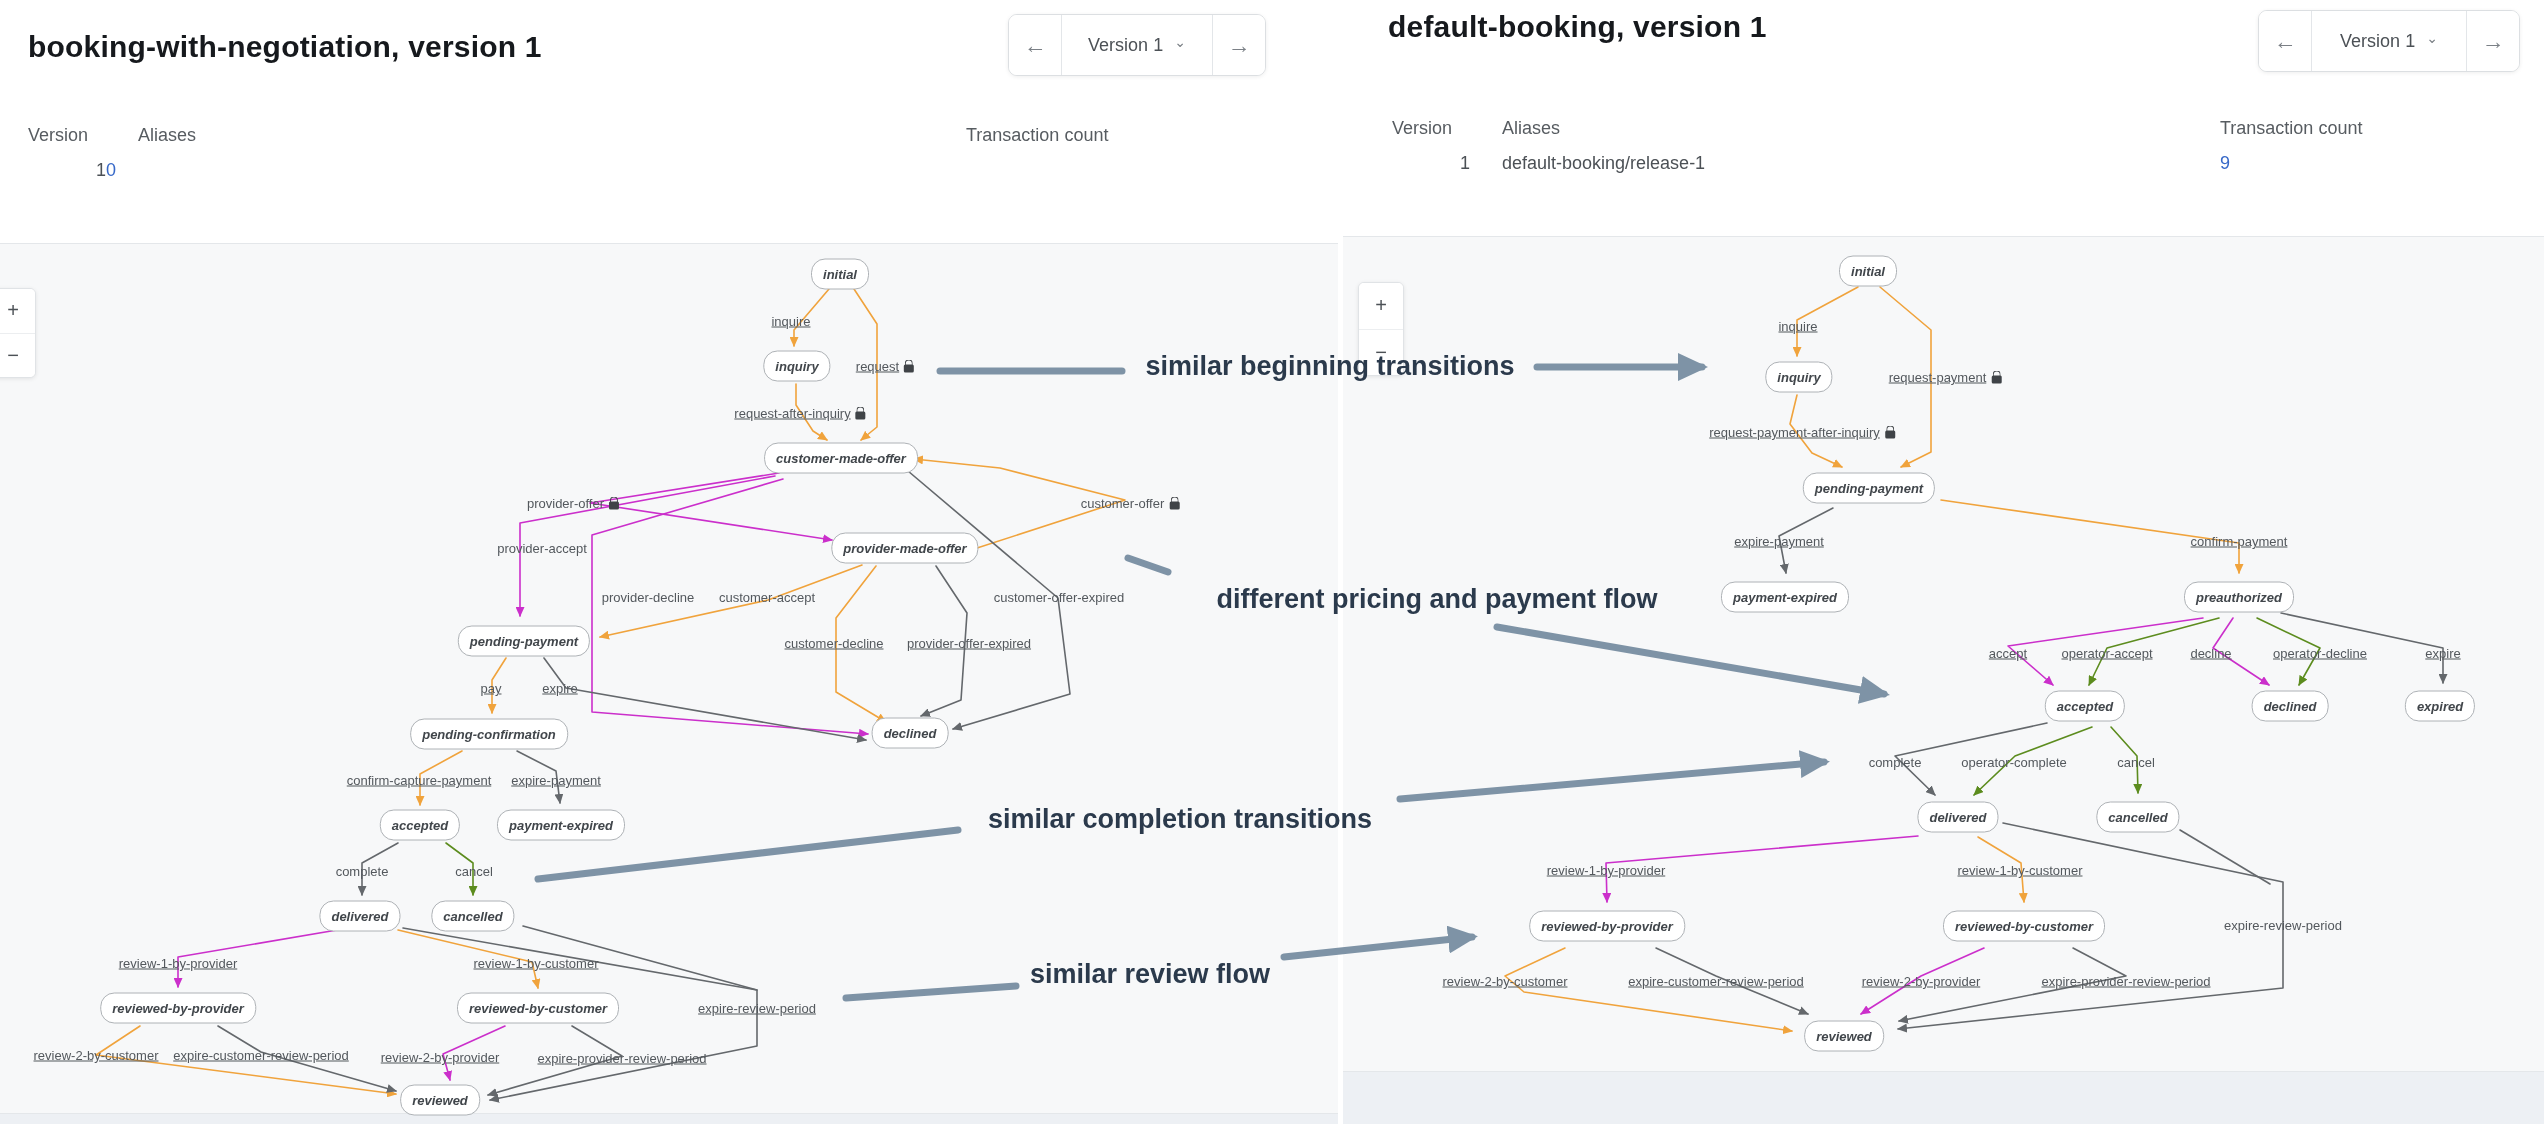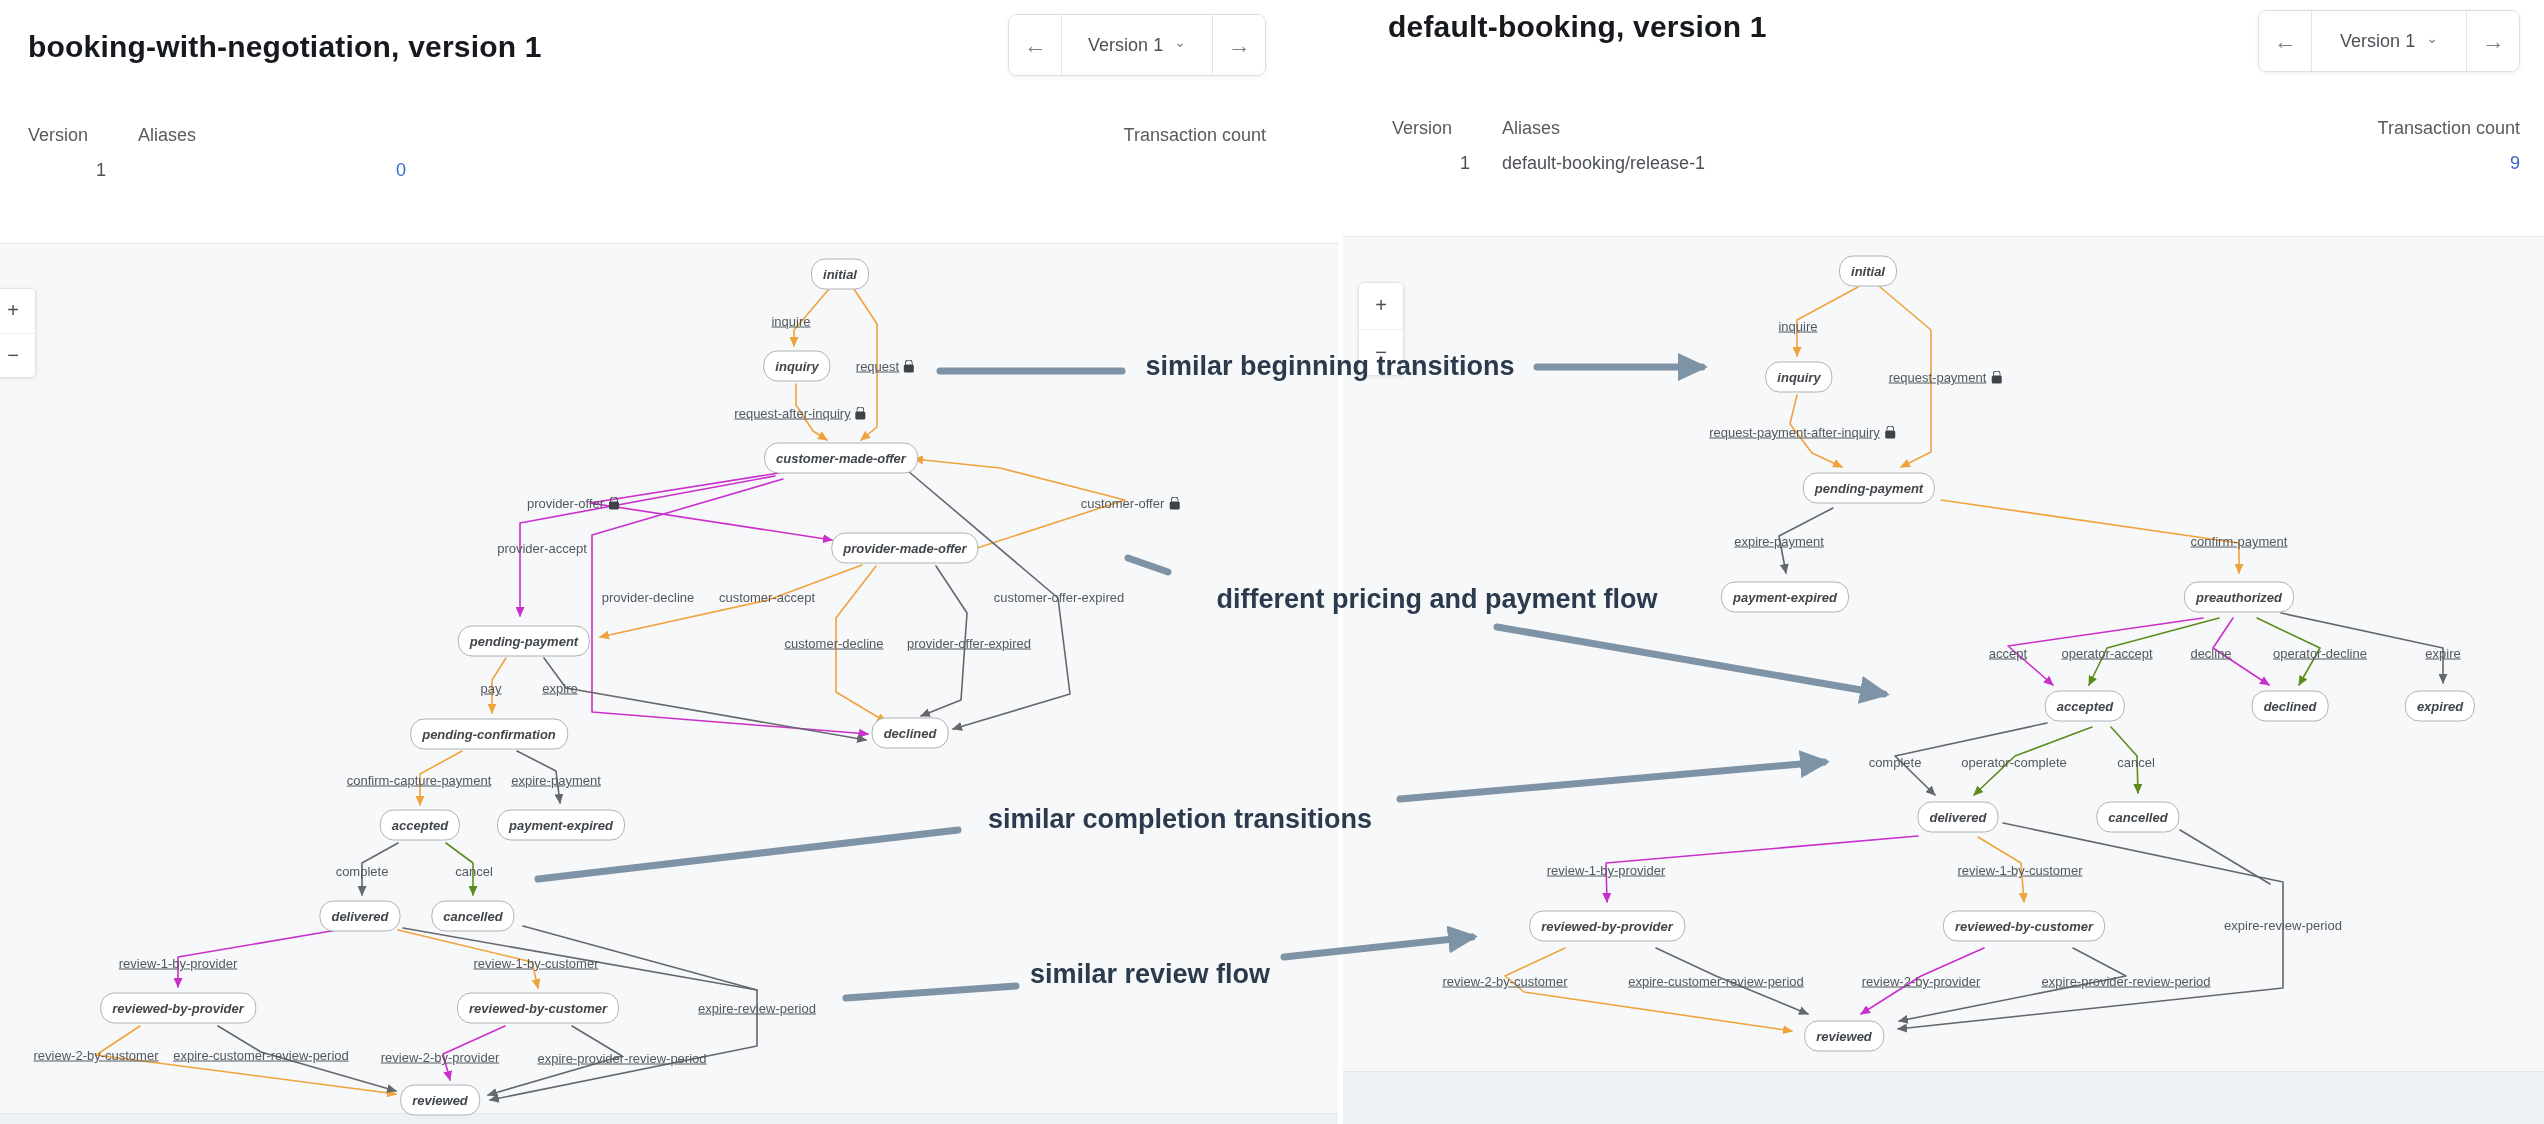--- a/index.html
+++ b/index.html
@@ -13,21 +13,21 @@
         background:#fff;border:none;cursor:pointer;font-family:inherit;}
   .vsel{flex:1;display:flex;align-items:center;justify-content:center;gap:11px;
         border-left:1px solid #e3e6e9;border-right:1px solid #e3e6e9;font-size:18px;color:#4c5156;cursor:pointer;}
   .chev{font-size:14px;color:#7b8086;margin-top:-6px;}
   .ptable{position:absolute;font-size:18px;color:#4c5156;}
   .ptable .row{display:flex;align-items:baseline;}
   .ptable .row + .row{margin-top:14px;}
   .ptable .c1{flex:none;width:78px;}
   .ptable .row.vals .c1{text-align:right;}
   .ptable .c2{flex:1;margin-left:32px;}
-  .ptable .c3{flex:none;width:300px;text-align:right;}
+  .ptable .c3{flex:none;width:300px;}
   .ptable .hdr{color:#575c61;}
   .count-link{color:#3668c8;text-decoration:none;cursor:pointer;}
   .diagram{position:absolute;left:0;right:0;background:#f7f8f9;border-top:1px solid #e4e7ea;}
   .footer-strip{position:absolute;left:0;right:0;background:#edf0f4;border-top:1px solid #e4e7ea;}
   .state{position:absolute;transform:translate(-50%,-50%);background:#fff;border:1px solid #aeb2b6;
          border-radius:14px;padding:7px 11px;font-size:13px;font-style:italic;font-weight:bold;color:#41464b;
          white-space:nowrap;z-index:2;}
   .trans{position:absolute;transform:translate(-50%,-50%);font-size:13px;color:#53585d;white-space:nowrap;
          z-index:2;display:flex;align-items:center;gap:5px;}
   .trans.u .lbl{text-decoration:underline;cursor:pointer;}

